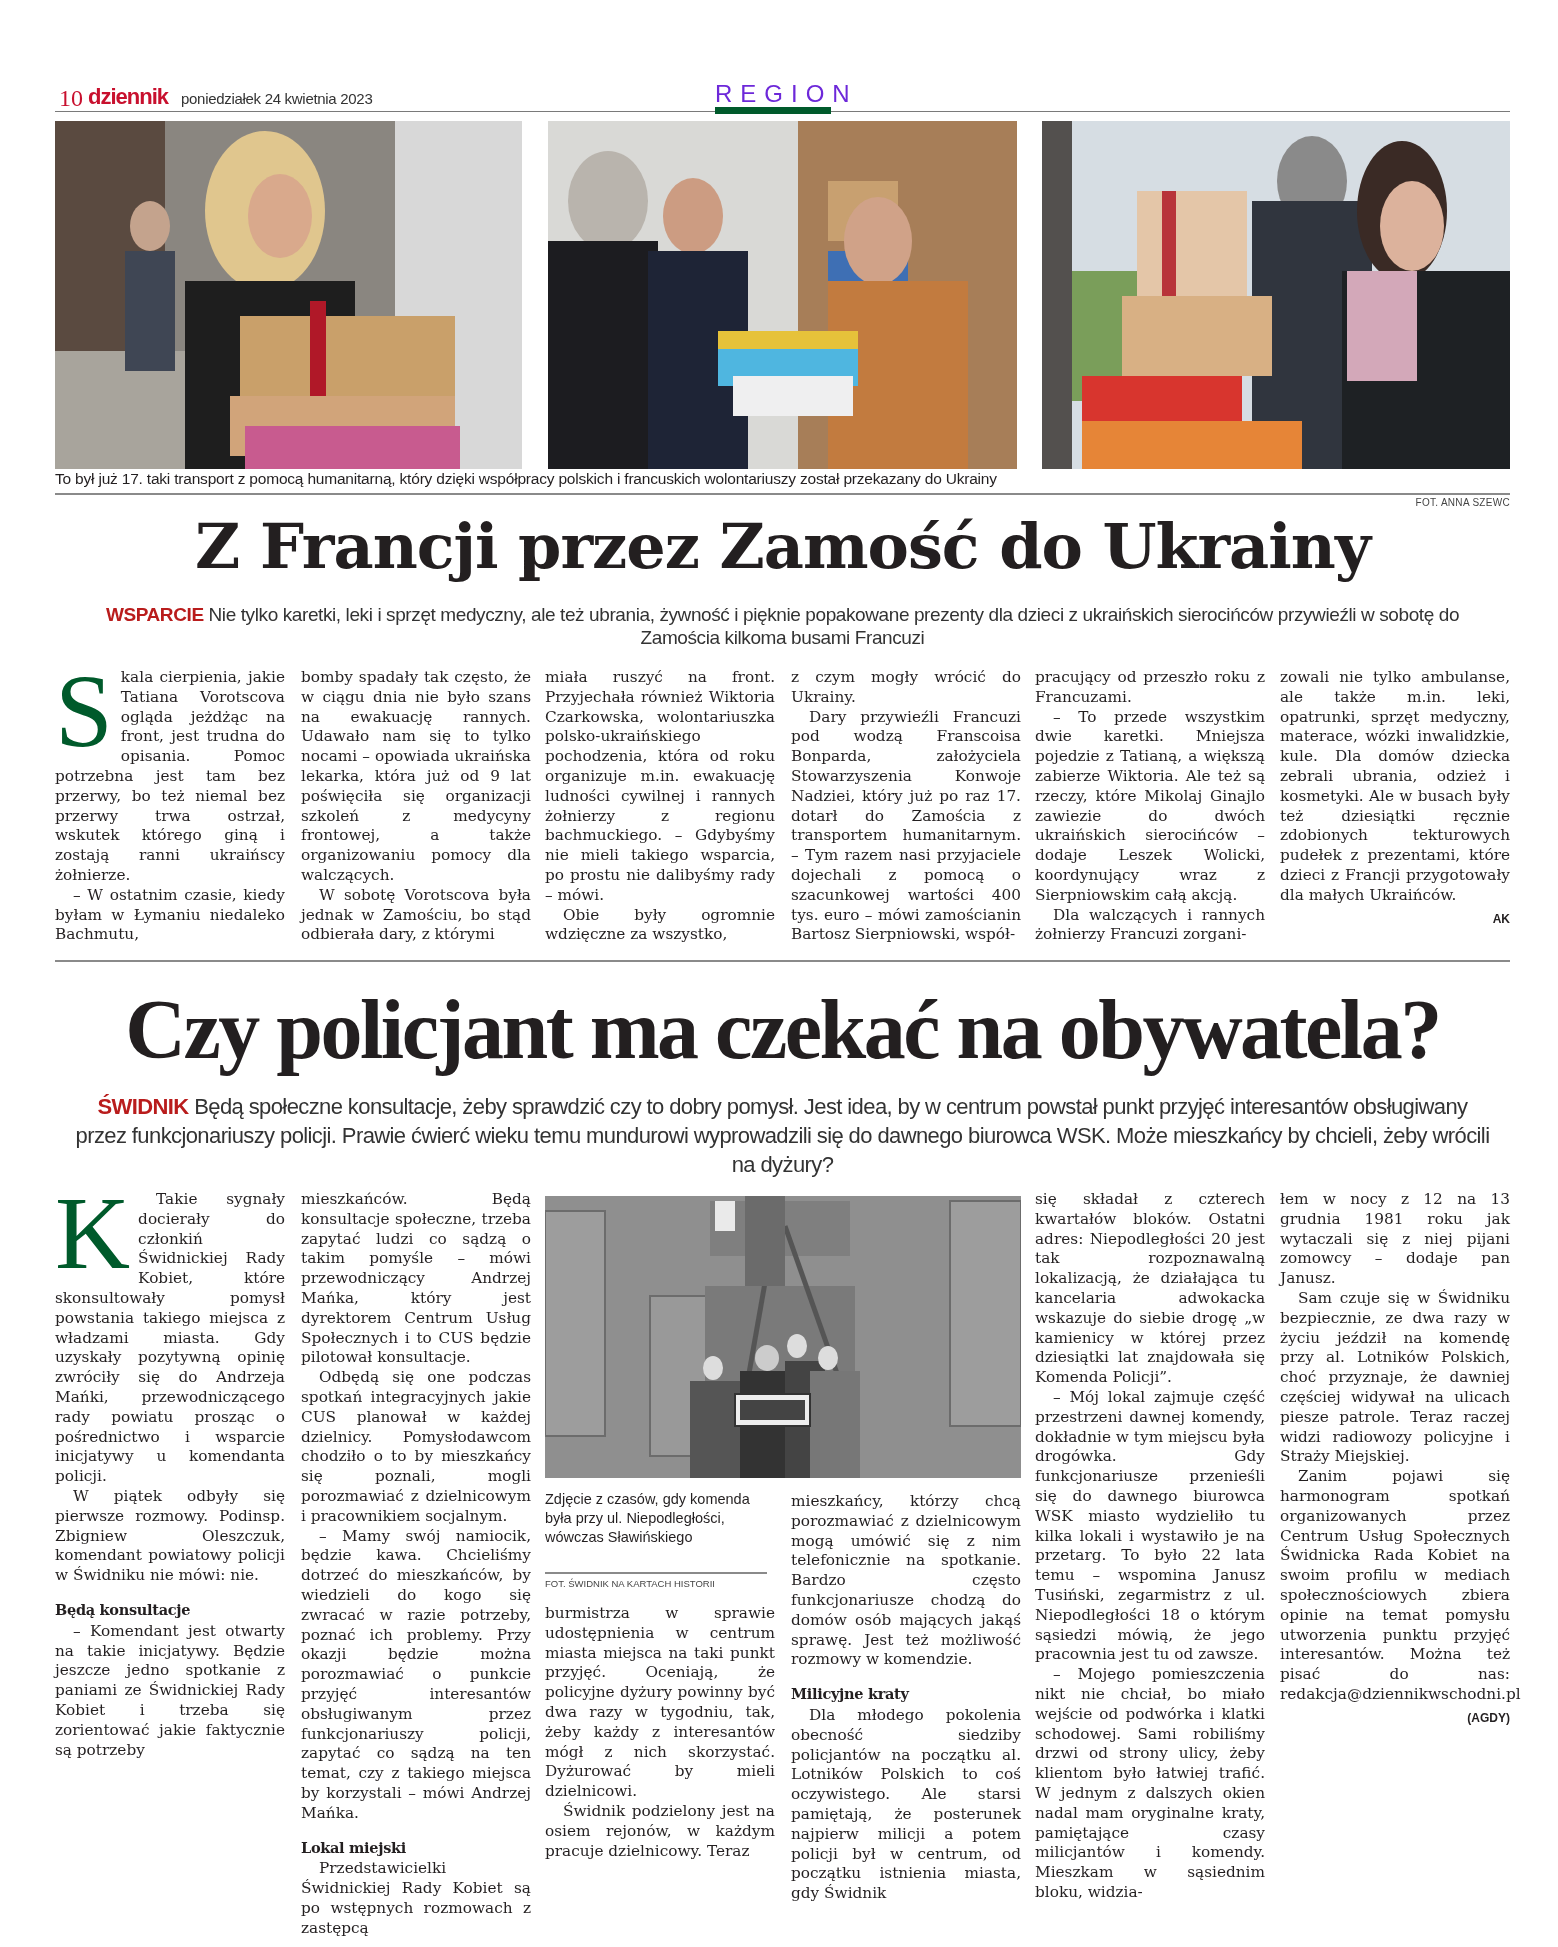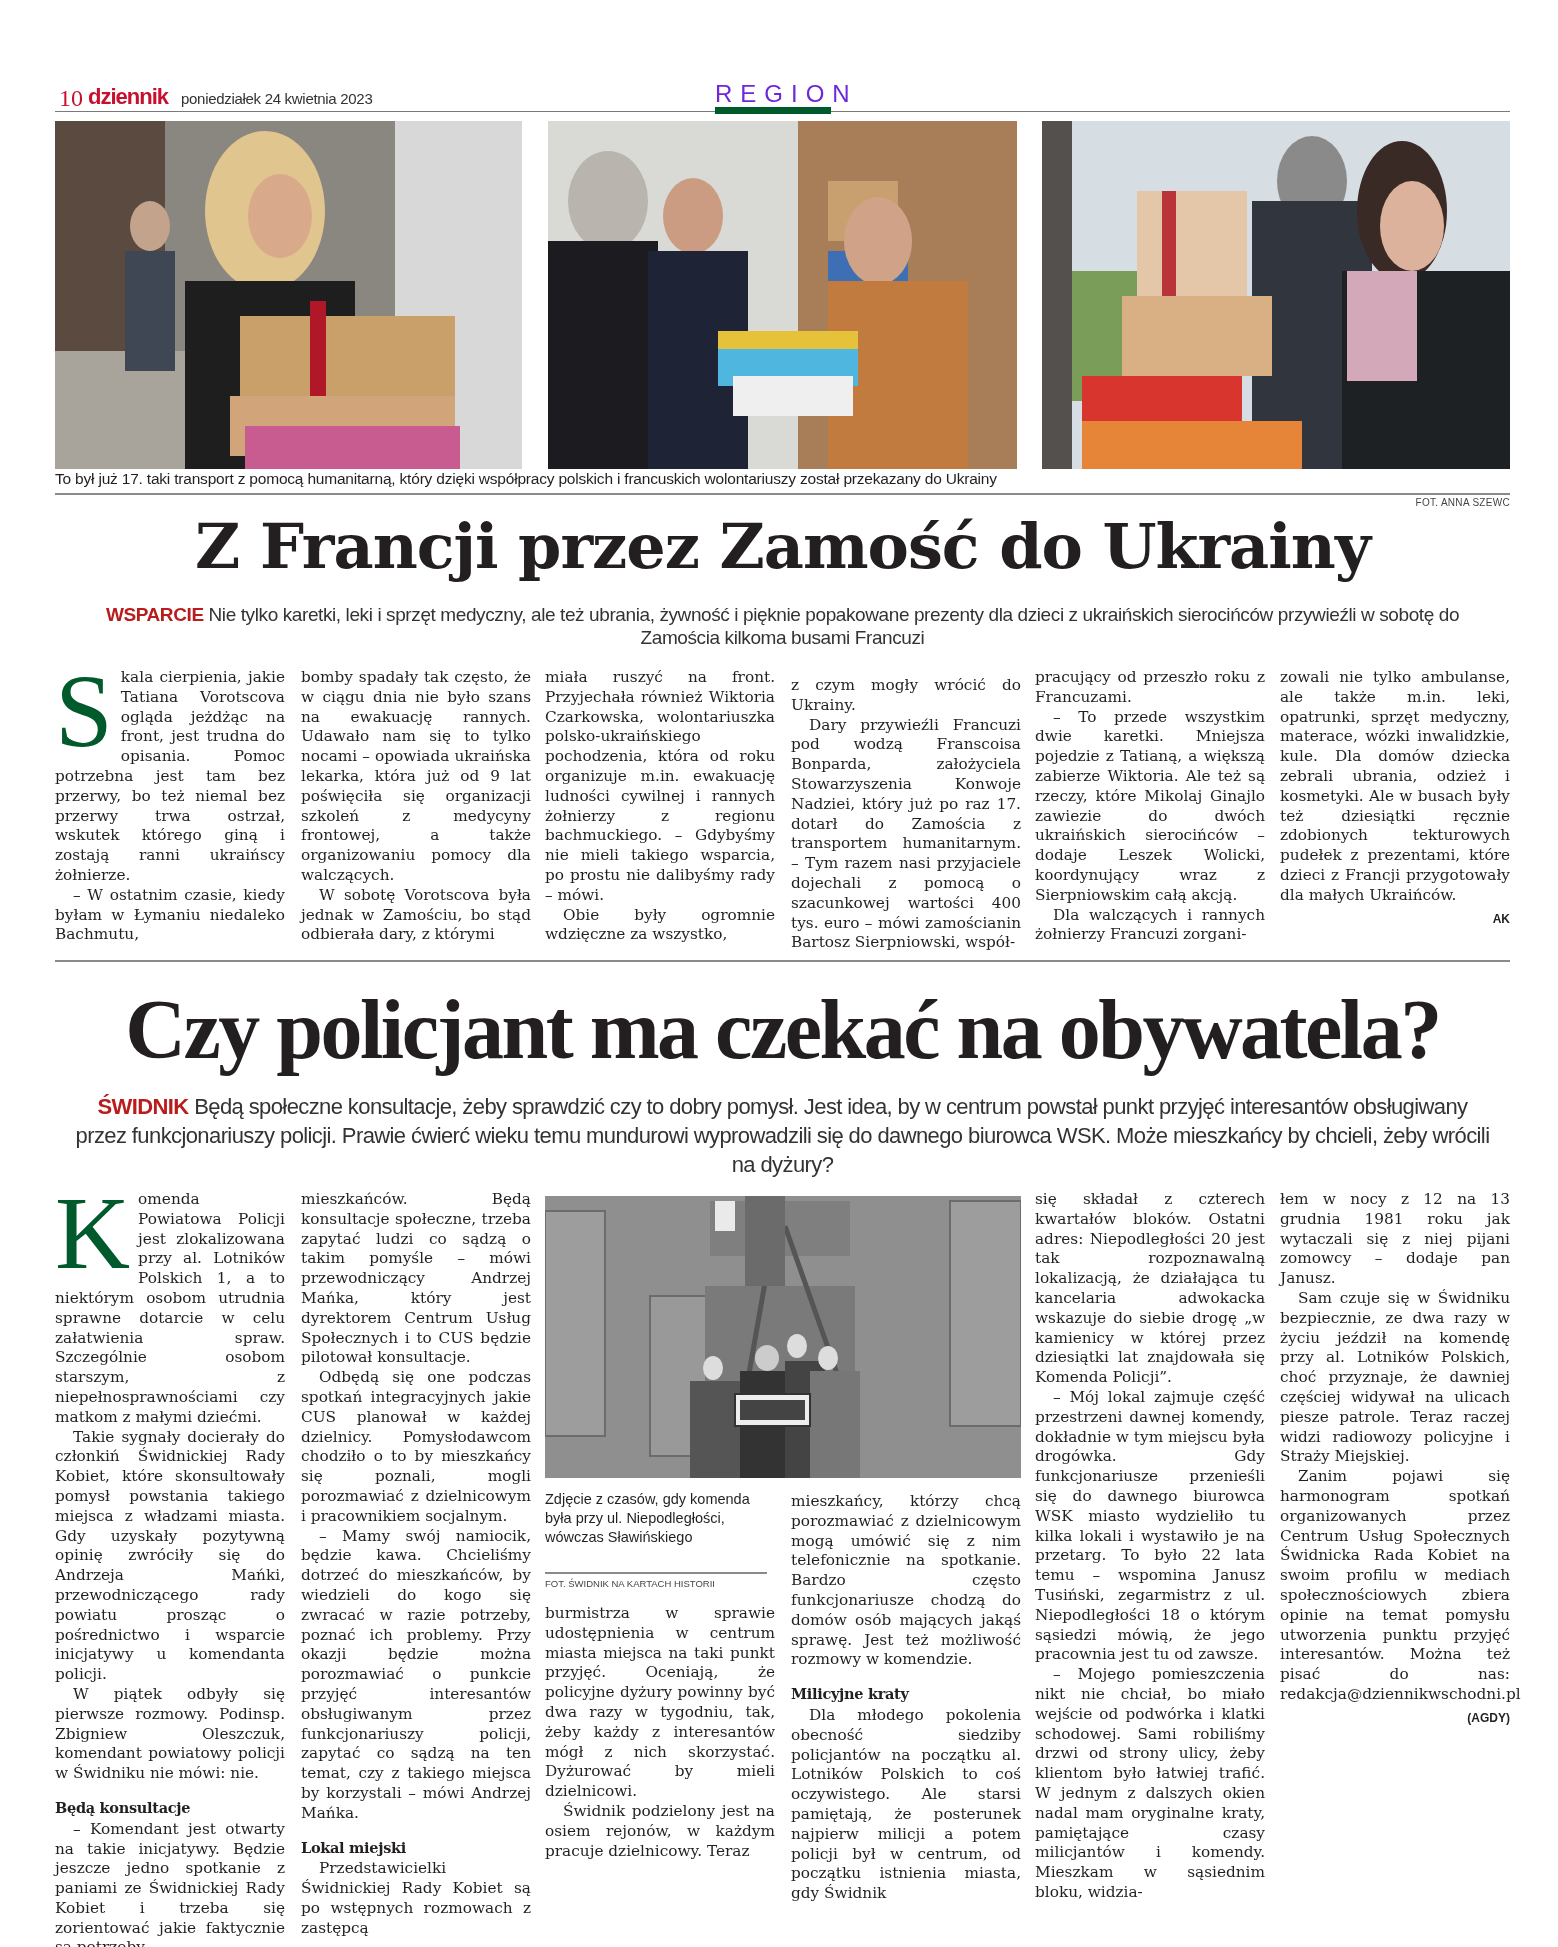--- a/index.html
+++ b/index.html
@@ -34,21 +34,21 @@
   .col { position: absolute; font-family: "DejaVu Serif", serif; font-size: 15.3px; line-height: 19.8px; color: #231f20; text-align: justify; hyphens: manual; }
   .col p { text-indent: 18px; }
   .col p.noindent { text-indent: 0; }
   .col h4 { font-family: "DejaVu Serif", serif; font-weight: bold; font-size: 14.5px; margin-top: 14px; margin-bottom: 2px; letter-spacing: -0.3px; }
   .dropcap { float: left; font-family: "Liberation Serif", serif; color: #005a2b; font-size: 104px; line-height: 82px; margin: 2px 8px 0 0; }
   .sig { text-align: right; font-family: "Liberation Sans", sans-serif; font-weight: bold; font-size: 12px; margin-top: 4px; }
 
   .a1c1 { left: 55px; top: 668px; width: 230px; }
   .a1c2 { left: 301px; top: 668px; width: 230px; }
   .a1c3 { left: 545px; top: 668px; width: 230px; }
-  .a1c4 { left: 791px; top: 668px; width: 230px; margin-top: 8px; }
+  .a1c4 { left: 791px; top: 668px; width: 230px; }
   .a1c5 { left: 1035px; top: 668px; width: 230px; }
   .a1c6 { left: 1280px; top: 668px; width: 230px; }
 
   .sep { position: absolute; left: 55px; top: 960px; width: 1455px; height: 2px; background: #8a8a8a; }
 
   .headline2 { position: absolute; left: 55px; top: 980px; width: 1455px; text-align: center; font-family: "Liberation Serif", serif; font-weight: bold; font-size: 84px; letter-spacing: -2.5px; line-height: 100px; color: #231f20; }
   .lead2 { position: absolute; left: 70px; top: 1092px; width: 1425px; text-align: center; font-family: "Liberation Sans", sans-serif; font-size: 22px; line-height: 29px; color: #333; letter-spacing: -0.6px; }
 
   .a2c1 { left: 55px; top: 1190px; width: 230px; }
   .a2c2 { left: 301px; top: 1190px; width: 230px; }
@@ -167,21 +167,20 @@
 
 <div class="sep"></div>
 
 <h1 class="headline2">Czy policjant ma czekać na obywatela?</h1>
 <div class="lead2">
   <span class="kicker">ŚWIDNIK</span><span> Będą społeczne konsultacje, żeby sprawdzić czy to dobry pomysł. Jest idea, by w centrum powstał punkt przyjęć interesantów obsługiwany przez funkcjonariuszy policji. Prawie ćwierć wieku temu mundurowi wyprowadzili się do dawnego biurowca WSK. Może mieszkańcy by chcieli, żeby wrócili na dyżury?</span>
 </div>
 
 <div class="col a2c1">
   <span class="dropcap">K</span>
-  <p class="noindent">omenda Powiatowa Policji jest zlokalizowana przy al. Lotników Polskich 1, a to niektórym osobom utrudnia sprawne dotarcie w celu załatwienia spraw. Szczególnie osobom starszym, z niepełnosprawnościami czy matkom z małymi dziećmi.</p>
   <p>Takie sygnały docierały do członkiń Świdnickiej Rady Kobiet, które skonsultowały pomysł powstania takiego miejsca z władzami miasta. Gdy uzyskały pozytywną opinię zwróciły się do Andrzeja Mańki, przewodniczącego rady powiatu prosząc o pośrednictwo i wsparcie inicjatywy u komendanta policji.</p>
   <p>W piątek odbyły się pierwsze rozmowy. Podinsp. Zbigniew Oleszczuk, komendant powiatowy policji w Świdniku nie mówi: nie.</p>
   <h4>Będą konsultacje</h4>
   <p>– Komendant jest otwarty na takie inicjatywy. Będzie jeszcze jedno spotkanie z paniami ze Świdnickiej Rady Kobiet i trzeba się zorientować jakie faktycznie są potrzeby</p>
 </div>
 <div class="col a2c2">
   <p class="noindent">mieszkańców. Będą konsultacje społeczne, trzeba zapytać ludzi co sądzą o takim pomyśle – mówi przewodniczący Andrzej Mańka, który jest dyrektorem Centrum Usług Społecznych i to CUS będzie pilotował konsultacje.</p>
   <p>Odbędą się one podczas spotkań integracyjnych jakie CUS planował w każdej dzielnicy. Pomysłodawcom chodziło o to by mieszkańcy się poznali, mogli porozmawiać z dzielnicowym i pracownikiem socjalnym.</p>
   <p>– Mamy swój namiocik, będzie kawa. Chcieliśmy dotrzeć do mieszkańców, by wiedzieli do kogo się zwracać w razie potrzeby, poznać ich problemy. Przy okazji będzie można porozmawiać o punkcie przyjęć interesantów obsługiwanym przez funkcjonariuszy policji, zapytać co sądzą na ten temat, czy z takiego miejsca by korzystali – mówi Andrzej Mańka.</p>
   <h4>Lokal miejski</h4>

